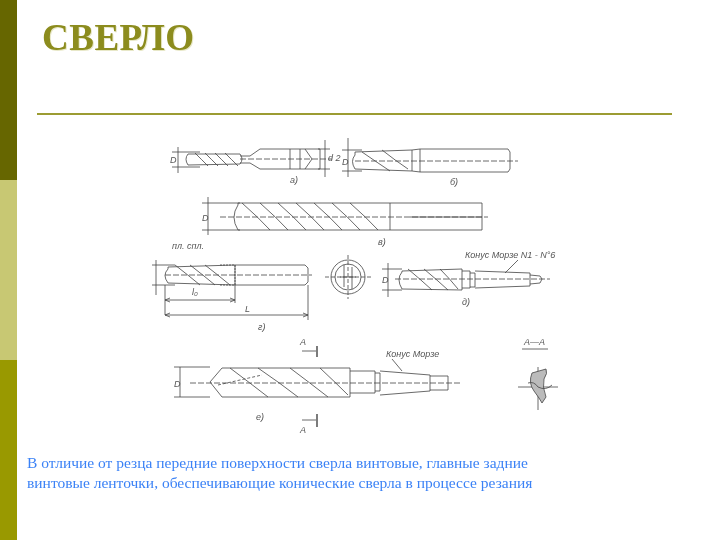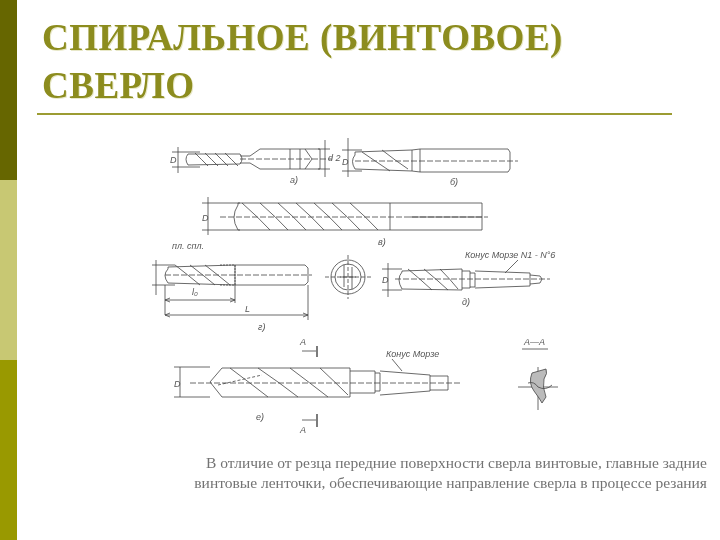--- a/index.html
+++ b/index.html
@@ -19,33 +19,32 @@
       text-shadow: 1px 1px 0 #e8e8c8;
     }
     .title-line { display: block; white-space: nowrap; }
     .rule {
       position: absolute; left: 37px; top: 113px; width: 635px; height: 2px; background: #9c9c32;
     }
     .figure { position: absolute; left: 150px; top: 135px; width: 440px; height: 310px; }
     .caption-label { font-family: "Liberation Sans", "DejaVu Sans", sans-serif; font-style: italic; font-size: 9px; fill: #555; }
     .body-text {
       position: absolute; left: 27px; top: 453px; width: 680px;
-      font-size: 15.5px; line-height: 20px; color: #737373; text-align: right;
+      font-size: 15.5px; line-height: 20px; color: #3b82f6;
     }
     .body-text span { display: block; white-space: nowrap; }
   </style>
 </head>
 <body>
 
 <div class="bar bar-1"></div>
 <div class="bar bar-2"></div>
 <div class="bar bar-3"></div>
 
 <div class="title">
-  <span class="title-line">СПИРАЛЬНОЕ (ВИНТОВОЕ)</span>
   <span class="title-line">СВЕРЛО</span>
 </div>
 
 <div class="rule"></div>
 
 <div class="figure">
   <svg width="440" height="310" viewBox="0 0 440 310" xmlns="http://www.w3.org/2000/svg" stroke="#444" fill="none" stroke-width="0.8">
 
     <g>
       <line x1="28" y1="12" x2="28" y2="38"></line>
@@ -169,14 +168,14 @@
       <line x1="368" y1="252" x2="408" y2="252"></line>
       <path d="M382 238 Q378 248 384 256 Q390 264 392 268 L396 262 Q392 252 394 244 Q398 238 396 234 Z" fill="#bbb"></path>
       <path d="M378 248 Q384 246 388 252 M388 252 Q396 256 402 250"></path>
     </g>
     <text class="caption-label" x="374" y="210" stroke="none">A—A</text>
   </svg>
 </div>
 
 <div class="body-text">
   <span>В отличие от резца передние поверхности сверла винтовые, главные задние</span>
-  <span>винтовые ленточки, обеспечивающие направление сверла в процессе резания</span>
+  <span>винтовые ленточки, обеспечивающие конические сверла в процессе резания</span>
 </div>
 
 </body></html>

